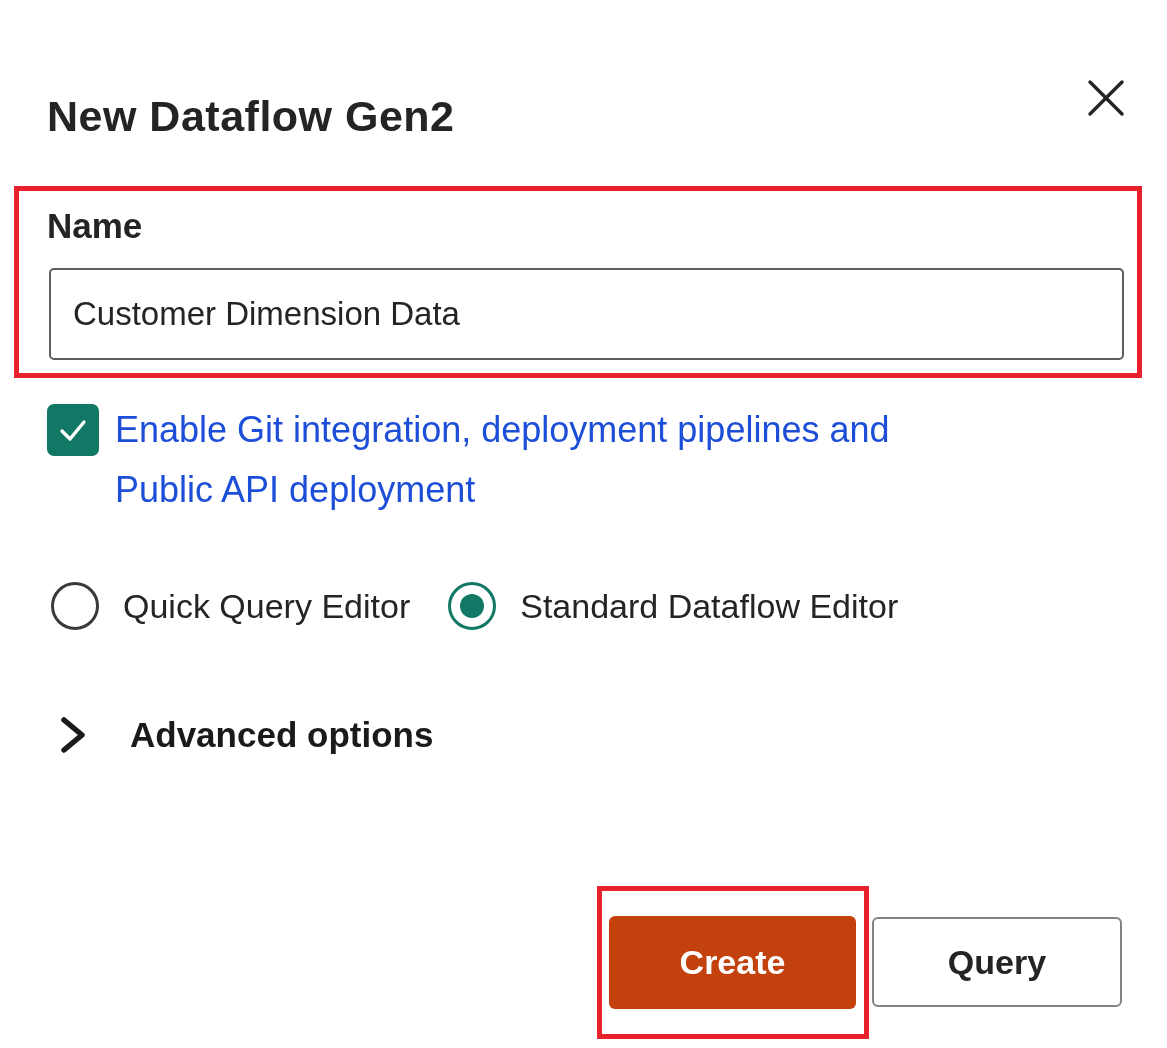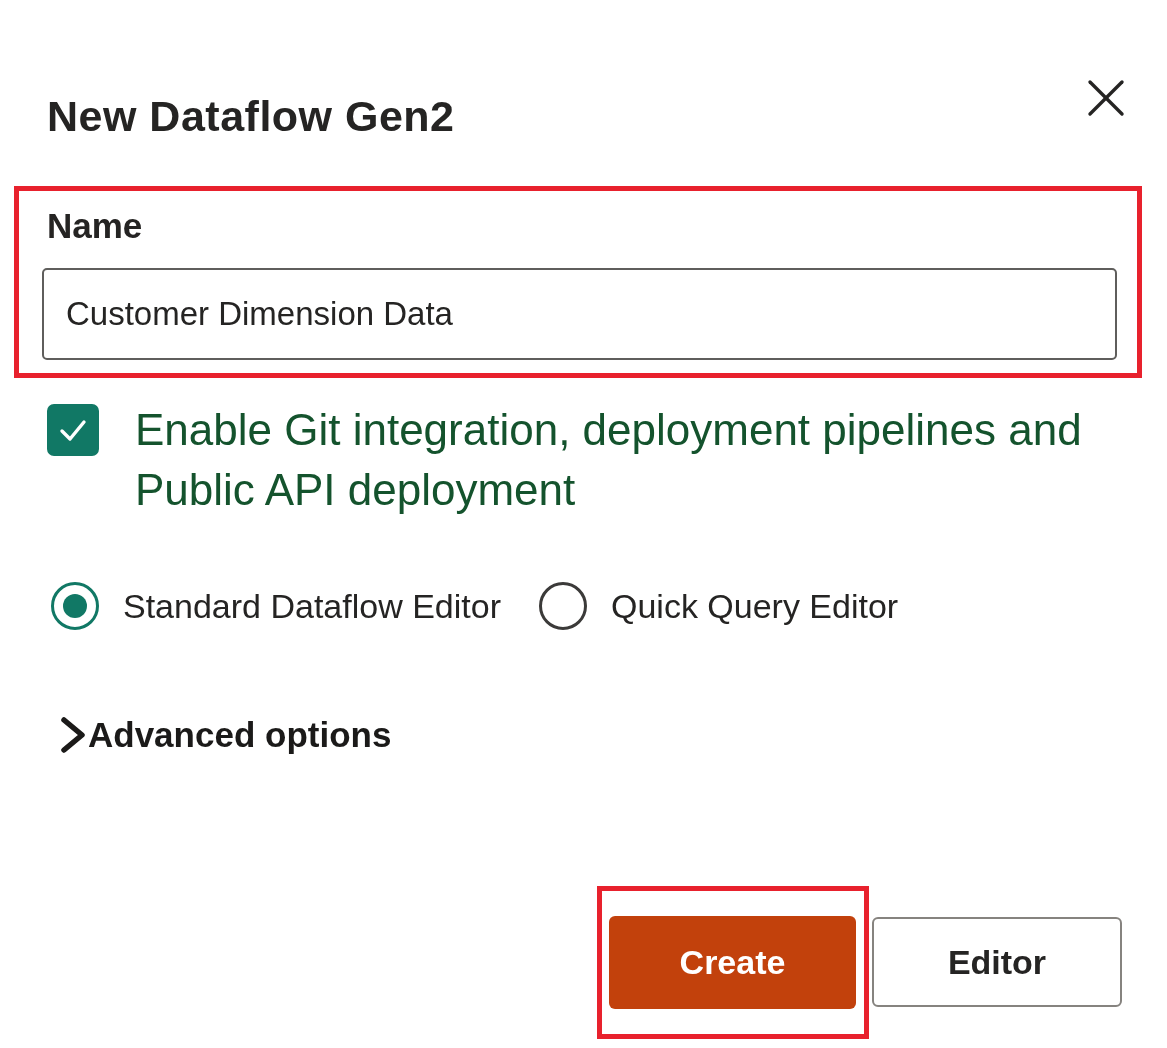--- a/index.html
+++ b/index.html
@@ -49,21 +49,21 @@
     position: absolute;
     left: 47px;
     top: 206px;
     font-size: 35px;
     font-weight: 600;
     color: #252423;
     text-align: center;
   }
   .name-input {
     position: absolute;
-    left: 42px;
+    left: 49px;
     top: 268px;
     width: 1075px;
     height: 92px;
     border: 2px solid #5f5e5c;
     border-radius: 5px;
     font-family: "Liberation Sans", sans-serif;
     font-size: 33px;
     color: #252423;
     padding: 0 22px;
     background: #ffffff;
@@ -84,24 +84,24 @@
     background: #117865;
     border: 2px solid #117865;
     display: flex;
     align-items: center;
     justify-content: center;
     flex: 0 0 auto;
     cursor: pointer;
     margin-top: 4px;
   }
   .checkbox-label {
-    margin-left: 36px;
-    font-size: 44px;
+    margin-left: 16px;
+    font-size: 36px;
     line-height: 60px;
-    color: #14532d;
+    color: #1d4ed8;
     cursor: default;
   }
   .checkbox-label span { display: block; }
 
   .radio-row {
     position: absolute;
     left: 51px;
     top: 582px;
     display: flex;
     align-items: center;
@@ -138,20 +138,21 @@
 
   .advanced-row {
     position: absolute;
     left: 58px;
     top: 714px;
     display: flex;
     align-items: center;
     cursor: pointer;
   }
   .advanced-label {
+    margin-left: 42px;
     font-size: 35px;
     font-weight: 700;
     color: #1b1a19;
   }
 
   .btn {
     position: absolute;
     font-family: "Liberation Sans", sans-serif;
     font-size: 34px;
     font-weight: 700;
@@ -207,37 +208,37 @@
       </svg>
     </span>
   </div>
   <div class="checkbox-label">
     <span>Enable Git integration, deployment pipelines and</span>
     <span>Public API deployment</span>
   </div>
 </div>
 
 <div class="radio-row" role="radiogroup">
+  <div class="radio-item" role="radio" aria-checked="false">
+    <div class="radio-circle"></div>
+    <div class="radio-label">Quick Query Editor</div>
+  </div>
   <div class="radio-item" role="radio" aria-checked="true">
     <div class="radio-circle selected">
       <div class="radio-dot"></div>
     </div>
     <div class="radio-label">Standard Dataflow Editor</div>
-  </div>
-  <div class="radio-item" role="radio" aria-checked="false">
-    <div class="radio-circle"></div>
-    <div class="radio-label">Quick Query Editor</div>
   </div>
 </div>
 
 <div class="advanced-row" role="button" aria-expanded="false">
   <span style="display:flex;">
     <svg width="30" height="42" viewBox="0 0 30 42">
       <path d="M6 6 L24 21 L6 36" fill="none" stroke="#1b1a19" stroke-width="5.5" stroke-linecap="round" stroke-linejoin="round"></path>
     </svg>
   </span>
   <span class="advanced-label">Advanced options</span>
 </div>
 
 <div class="annotation create-box"></div>
 
 <button class="btn btn-create">Create</button>
-<button class="btn btn-cancel">Editor</button>
+<button class="btn btn-cancel">Query</button>
 
 </body></html>

